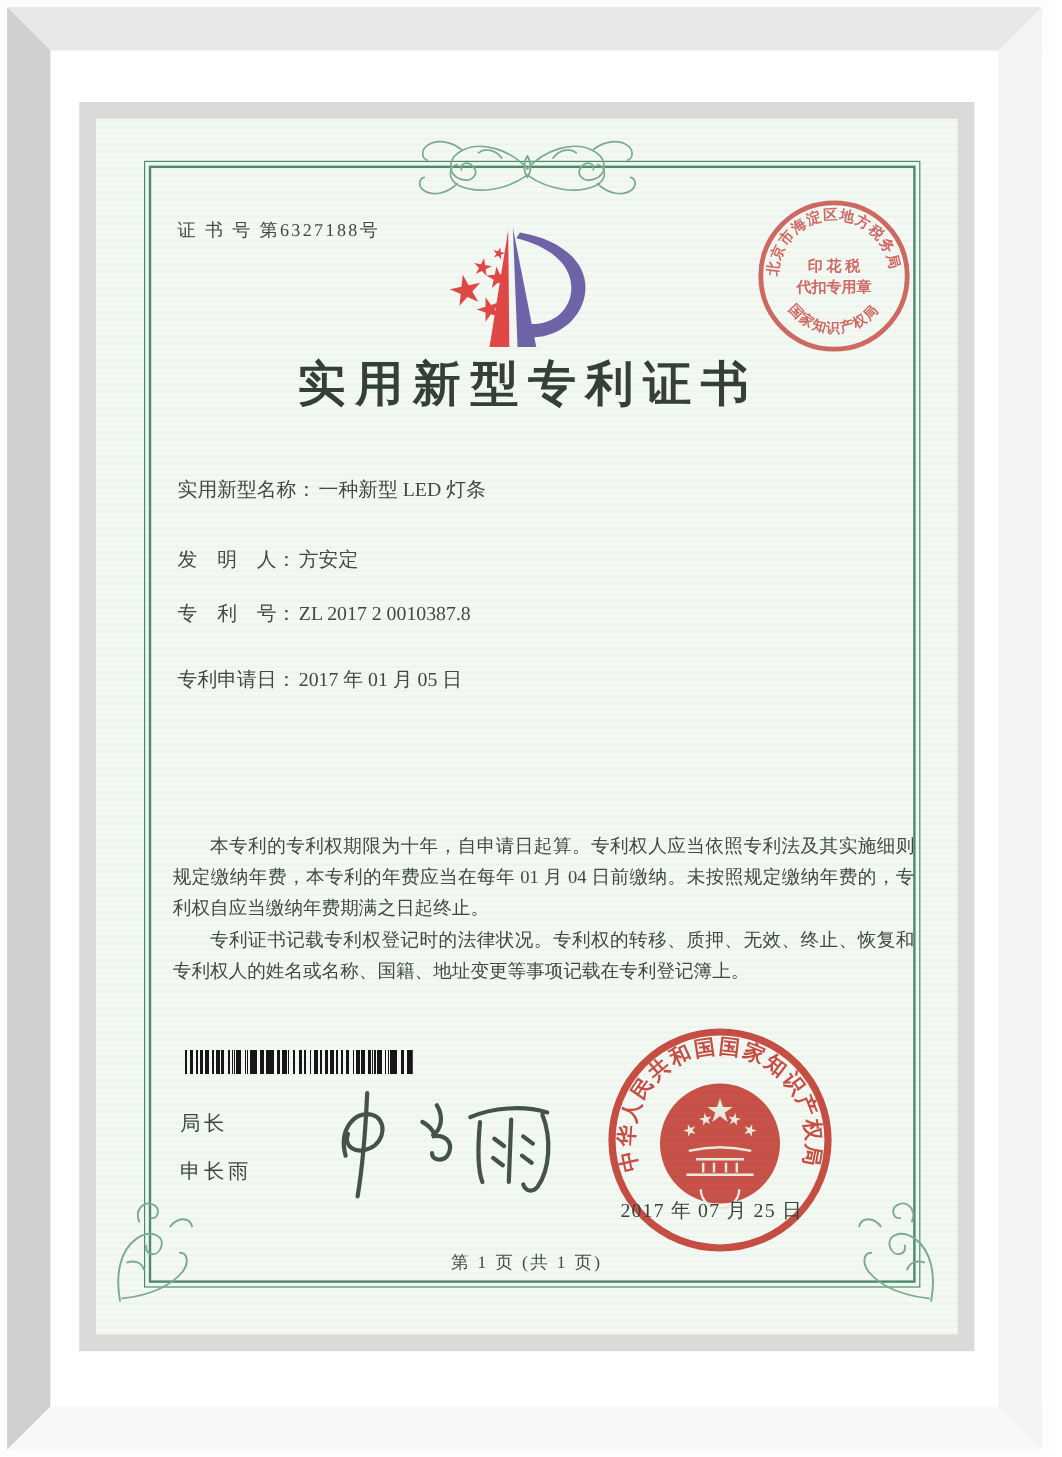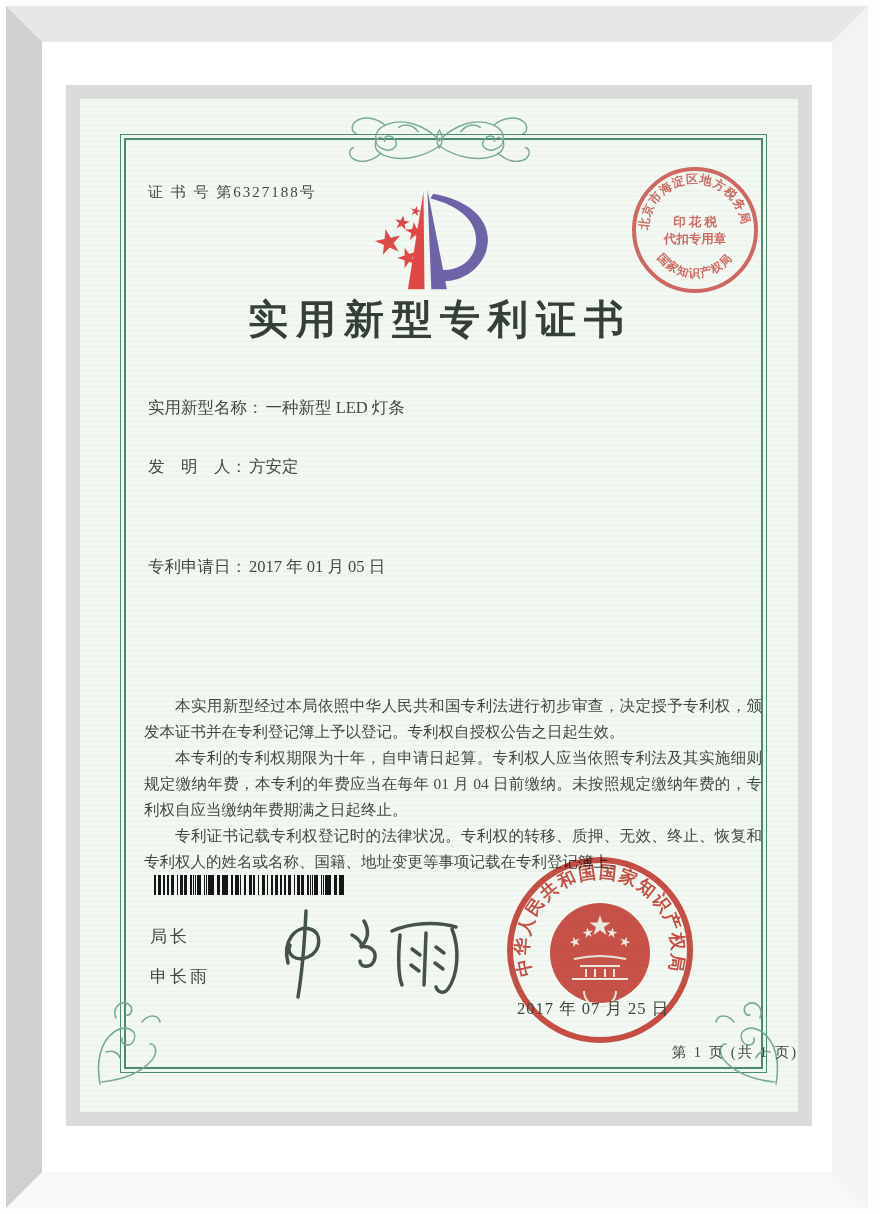--- a/index.html
+++ b/index.html
@@ -34,21 +34,21 @@
   .barcode{position:absolute;left:74px;top:776px;width:190px;height:20px;
     background-image:
       repeating-linear-gradient(90deg,#161616 0 2px,transparent 2px 5px,#161616 5px 6px,transparent 6px 9px),
       repeating-linear-gradient(90deg,#161616 0 1px,transparent 1px 4px,#161616 4px 7px,transparent 7px 13px);}
   .signer-title{position:absolute;left:70px;top:826px;font-size:17px;letter-spacing:3px;}
   .signer-name{position:absolute;left:70px;top:866px;font-size:17px;letter-spacing:3px;}
   .signature{position:absolute;left:180px;top:806px;width:215px;height:95px;}
   .seal{position:absolute;left:423px;top:754px;width:194px;height:194px;
         mix-blend-mode:multiply;opacity:.9;}
   .seal-date{position:absolute;left:437px;top:899px;font-size:16.5px;letter-spacing:1px;color:#39433d;z-index:3;}
-  .footer{position:absolute;left:0;top:944px;width:100%;text-align:right;font-size:14.5px;letter-spacing:2px;}
+  .footer{position:absolute;left:0;top:944px;width:100%;text-align:center;font-size:14.5px;letter-spacing:2px;}
   svg text{font-family:"Liberation Serif","DejaVu Serif",serif;}
 </style>
 </head>
 <body>
 
 <div class="scene">
   <div class="bevel"></div>
 
   <div class="paper">
     <div class="cert-border-outer">
@@ -129,26 +129,28 @@
     </svg>
 
     <div class="title">实用新型专利证书</div>
 
     <div class="field" style="top:298px">
       <span class="f-label">实用新型名称：</span><span class="f-value">一种新型 LED 灯条</span>
     </div>
     <div class="field" style="top:357px">
       <span class="f-label">发　明　人：</span><span class="f-value">方安定</span>
     </div>
+    <div class="field" style="top:402px">
+      <span class="f-label">专　利　号：</span><span class="f-value">ZL 2017 2 0010387.8</span>
+    </div>
     <div class="field" style="top:457px">
       <span class="f-label">专利申请日：</span><span class="f-value">2017 年 01 月 05 日</span>
     </div>
 
     <div class="paras">
-      <p>本实用新型经过本局依照中华人民共和国专利法进行初步审查，决定授予专利权，颁发本证书并在专利登记簿上予以登记。专利权自授权公告之日起生效。</p>
       <p>本专利的专利权期限为十年，自申请日起算。专利权人应当依照专利法及其实施细则规定缴纳年费，本专利的年费应当在每年 01 月 04 日前缴纳。未按照规定缴纳年费的，专利权自应当缴纳年费期满之日起终止。</p>
       <p>专利证书记载专利权登记时的法律状况。专利权的转移、质押、无效、终止、恢复和专利权人的姓名或名称、国籍、地址变更等事项记载在专利登记簿上。</p>
     </div>
 
     <div class="barcode"></div>
 
     <div class="signer-title">局长</div>
     <div class="signer-name">申长雨</div>
 
     <svg class="signature" viewBox="0 0 215 95">

